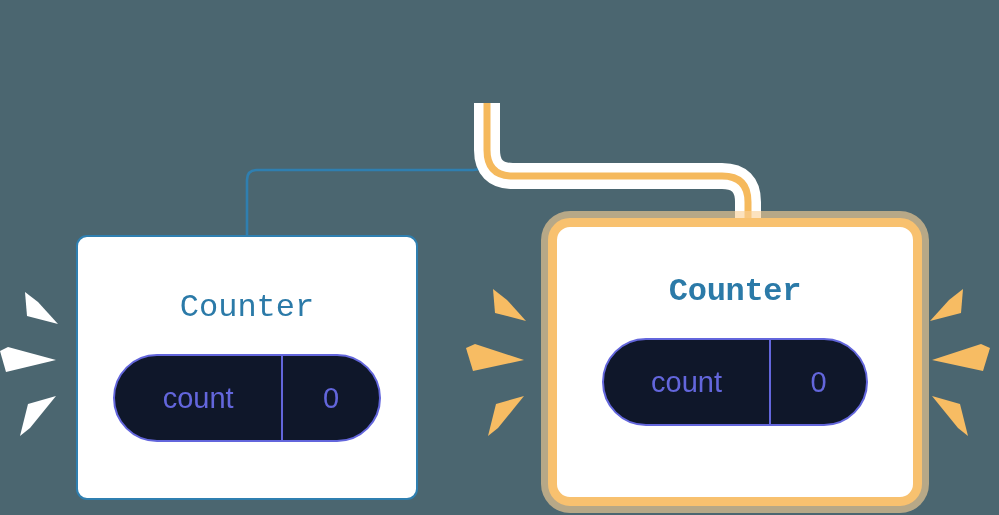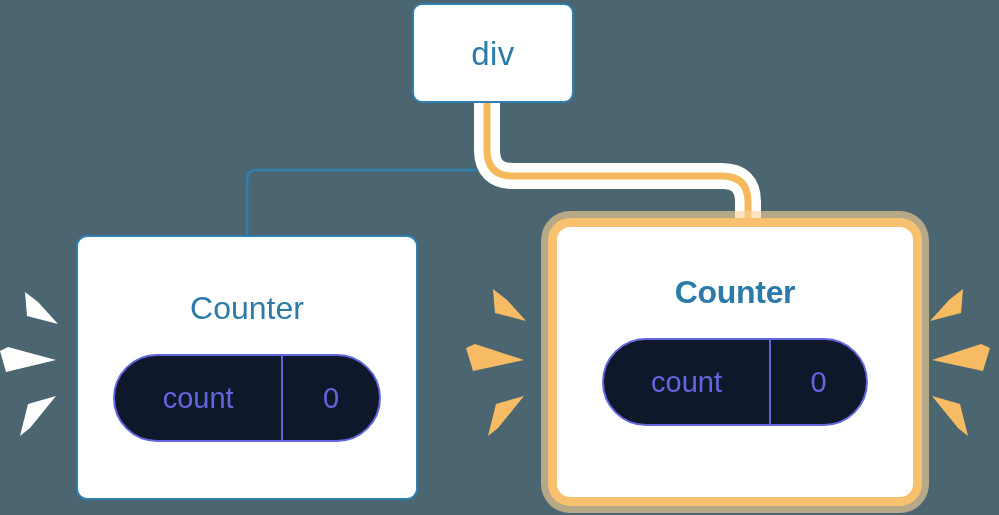--- a/index.html
+++ b/index.html
@@ -56,20 +56,21 @@
     width: 374px; height: 288px;
     border: 9px solid #f8c16f;
     border-radius: 22px;
     box-shadow: 0 0 0 7px rgba(250, 209, 150, 0.62);
     padding: 0;
   }
   .comp-title {
     color: #2b7aa8;
     font-size: 32px;
     line-height: 1;
+    font-family: Liberation Mono, monospace;
   }
   #node-counter-left .comp-title {
     margin-top: 55px;
   }
   #node-counter-right .comp-title {
     margin-top: 49px;
     font-weight: bold;
     letter-spacing: -0.3px;
   }
   
@@ -122,23 +123,20 @@
 
   <svg id="wires" viewBox="0 0 999 515">
 
     <path d="M 483 103 L 483 160 Q 483 170 473 170 L 257 170 Q 247 170 247 180 L 247 235" fill="none" stroke="#2f7fb0" stroke-width="2.6" stroke-linecap="butt"></path>
 
     <path d="M 487 103 L 487 150 Q 487 176 513 176 L 722 176 Q 748 176 748 202 L 748 224" fill="none" stroke="#ffffff" stroke-width="26" stroke-linecap="butt"></path>
 
     <path d="M 487 103 L 487 150 Q 487 176 513 176 L 722 176 Q 748 176 748 202 L 748 224" fill="none" stroke="#f5b95c" stroke-width="7" stroke-linecap="butt"></path>
   </svg>
 
-  <div class="node" id="node-div">
-    <span class="tag-label">div</span>
-  </div>
 
   <div class="node" id="node-counter-left">
     <span class="comp-title">Counter</span>
     <div class="state-pill">
       <span class="pill-key">count</span>
       <span class="pill-val">0</span>
     </div>
   </div>
 
   <div class="node" id="node-counter-right">

